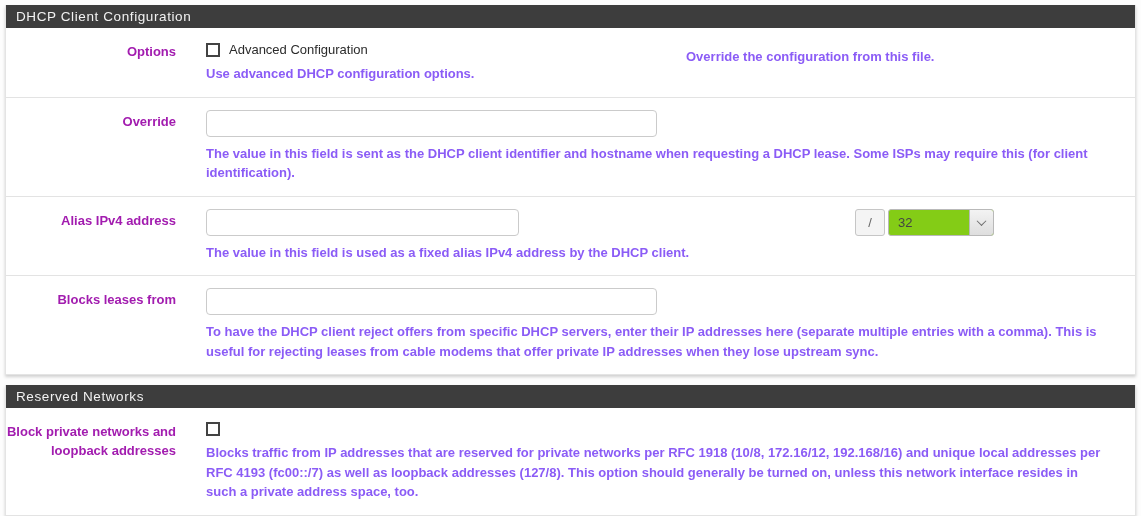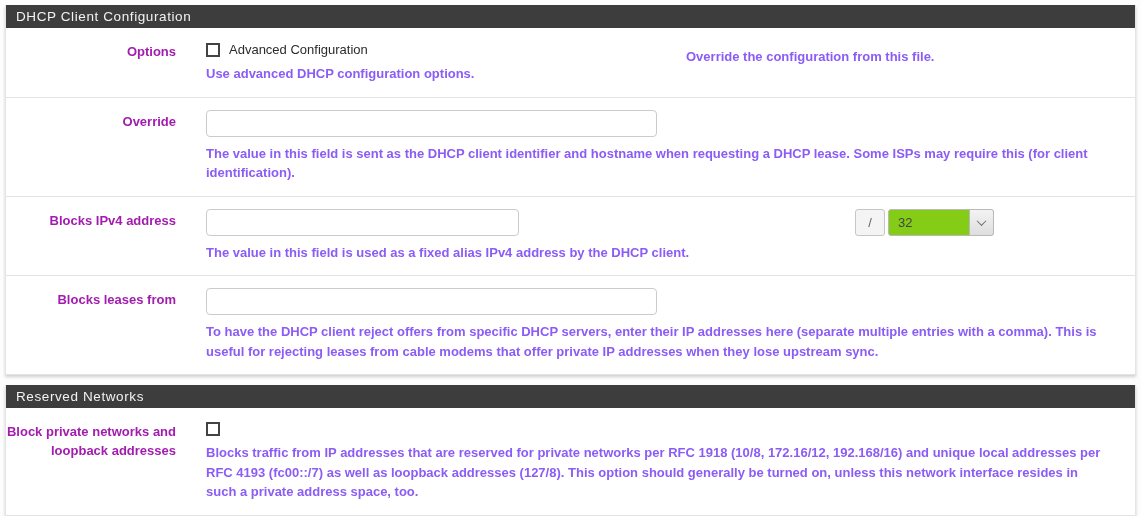--- a/index.html
+++ b/index.html
@@ -143,21 +143,21 @@
 
     <div class="row">
       <div class="row-label">Override</div>
       <div class="row-content">
         <input type="text" class="text-input w-hostname" value="" style="">
         <div class="help">The value in this field is sent as the DHCP client identifier and hostname when requesting a DHCP lease. Some ISPs may require this (for client identification).</div>
       </div>
     </div>
 
     <div class="row">
-      <div class="row-label">Blocks IPv4 address</div>
+      <div class="row-label">Alias IPv4 address</div>
       <div class="row-content">
         <div class="alias-line">
           <input type="text" class="text-input w-alias" value="" style="">
           <div class="cidr-group">
             <span class="cidr-prefix">/</span>
             <div class="cidr-select" role="listbox">
               <span class="cidr-value">32</span>
               <span class="cidr-caret-box">
                   <span class="chevron-down"></span>
                 </span>

